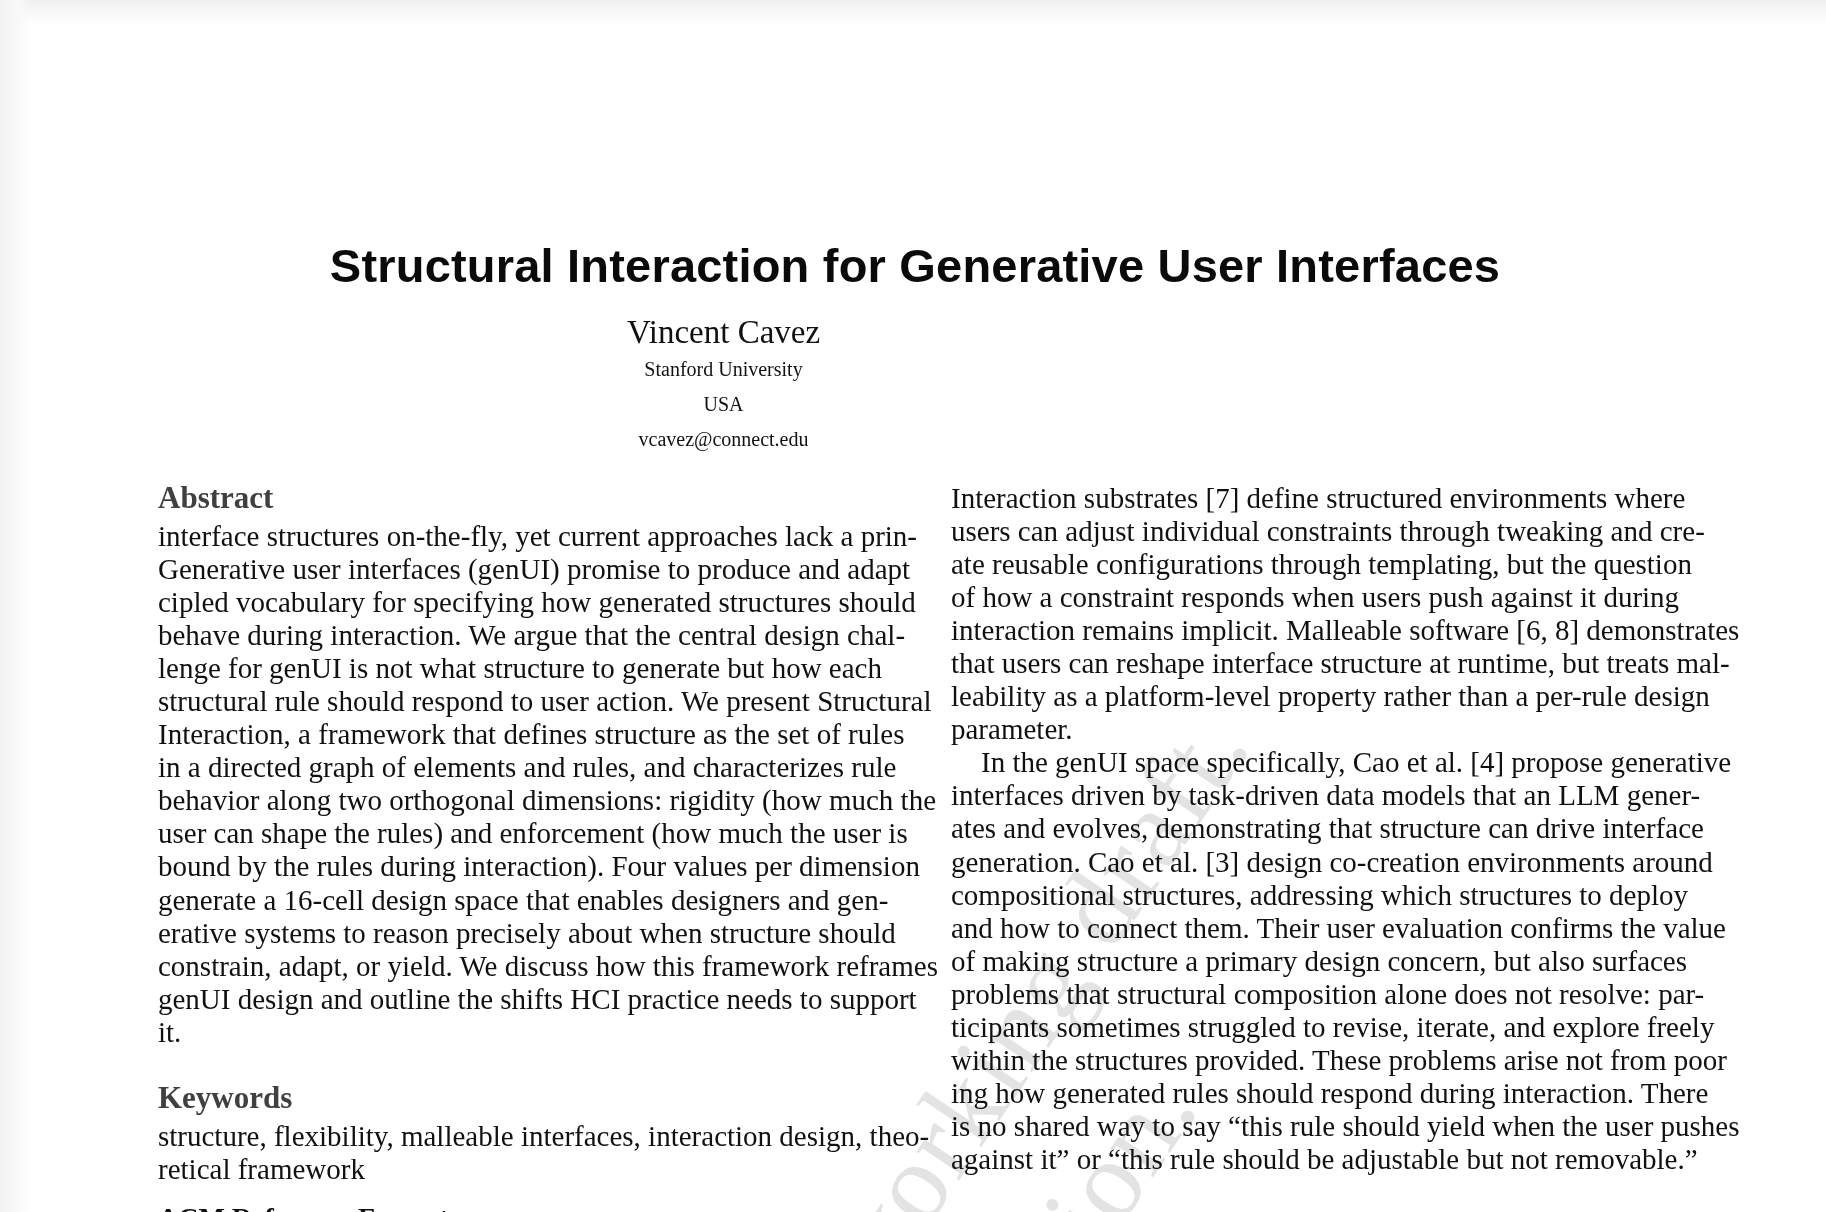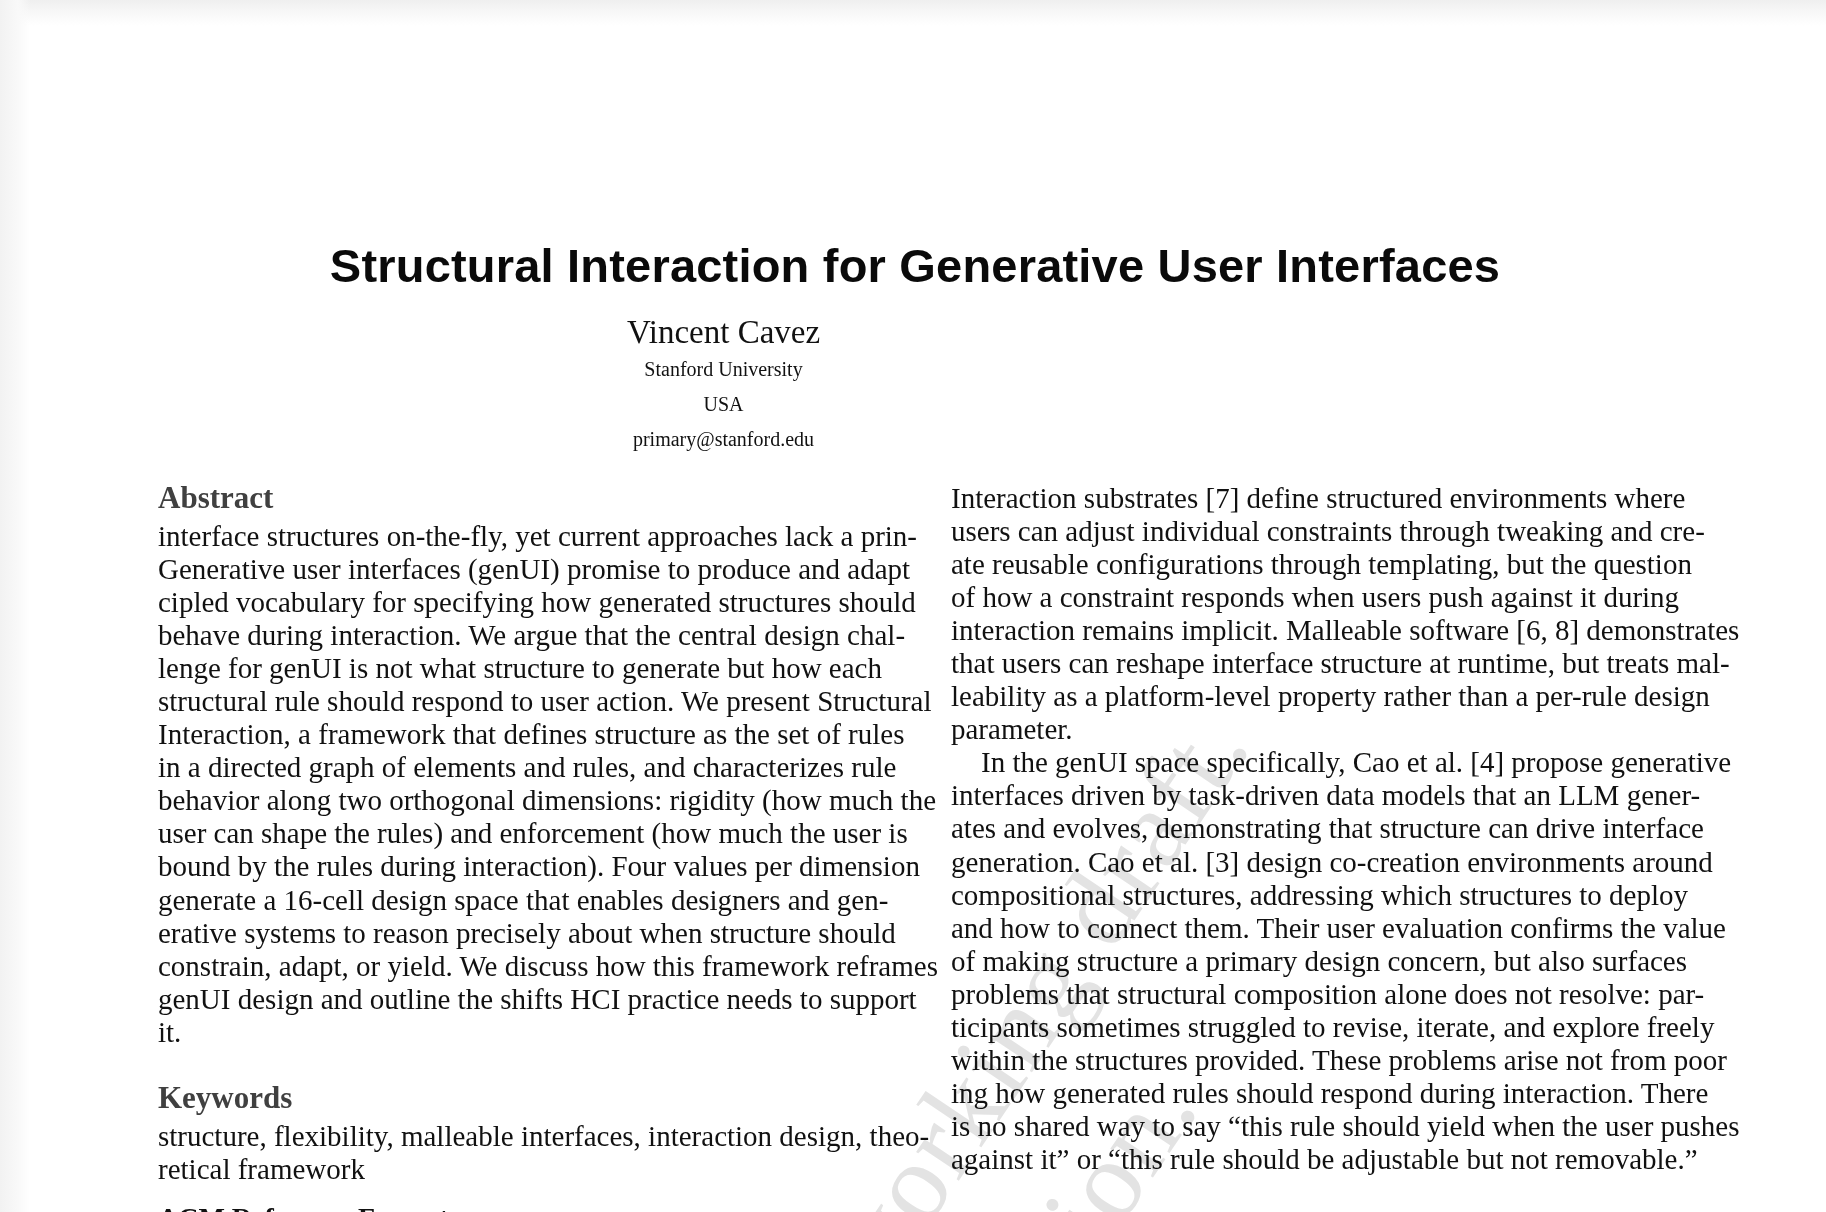--- a/index.html
+++ b/index.html
@@ -128,21 +128,21 @@
 </div>
 
 <div class="content">
 
   <h1 class="title">Structural Interaction for Generative User Interfaces</h1>
 
   <div class="author-block">
     <div class="author-name">Vincent Cavez</div>
     <div class="author-line">Stanford University</div>
     <div class="author-line">USA</div>
-    <div class="author-line">primary@stanford.edu</div>
+    <div class="author-line">vcavez@connect.edu</div>
   </div>
 
   <div class="column col-left">
     <div class="section-heading">Abstract</div>
     <div id="abstract-body">
         <span class="line">interface structures on-the-fly, yet current approaches lack a prin-</span>
         <span class="line">Generative user interfaces (genUI) promise to produce and adapt</span>
         <span class="line">cipled vocabulary for specifying how generated structures should</span>
         <span class="line">behave during interaction. We argue that the central design chal-</span>
         <span class="line">lenge for genUI is not what structure to generate but how each</span>

